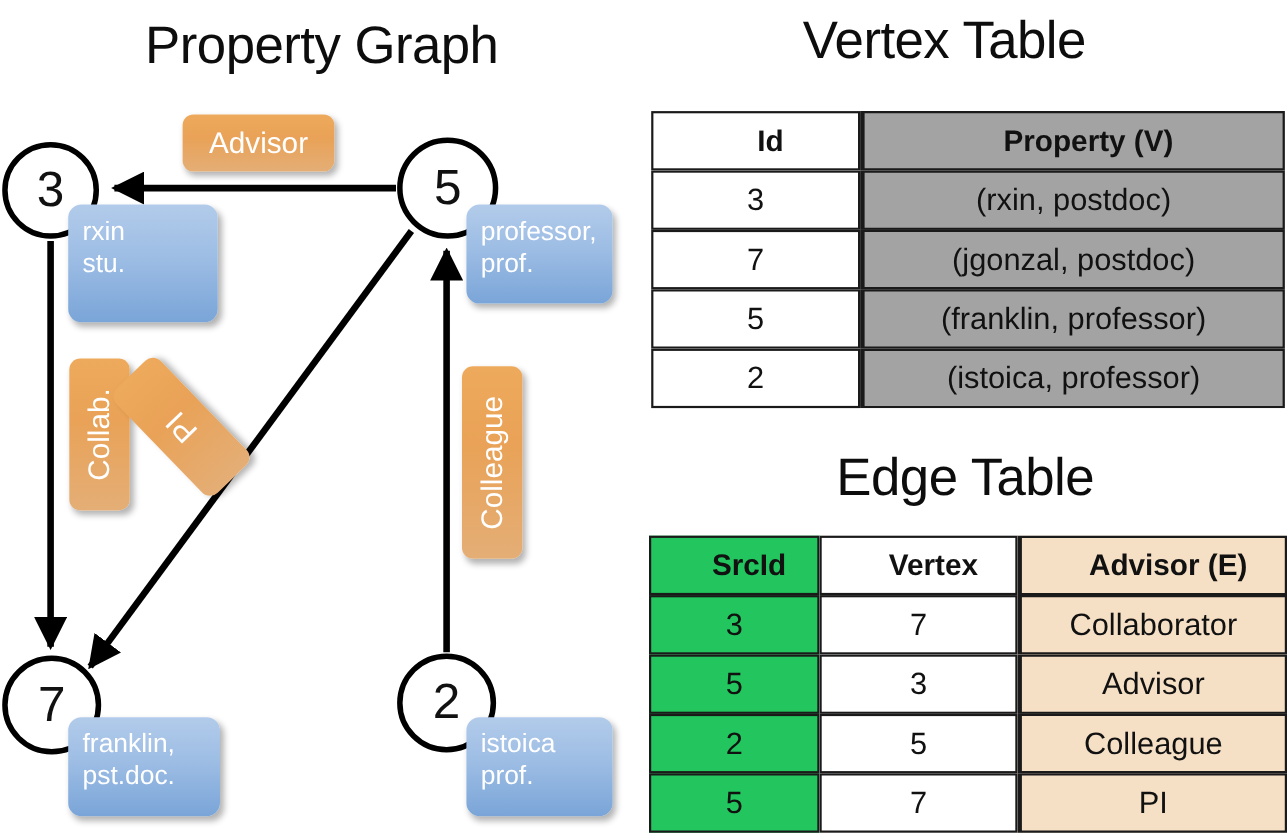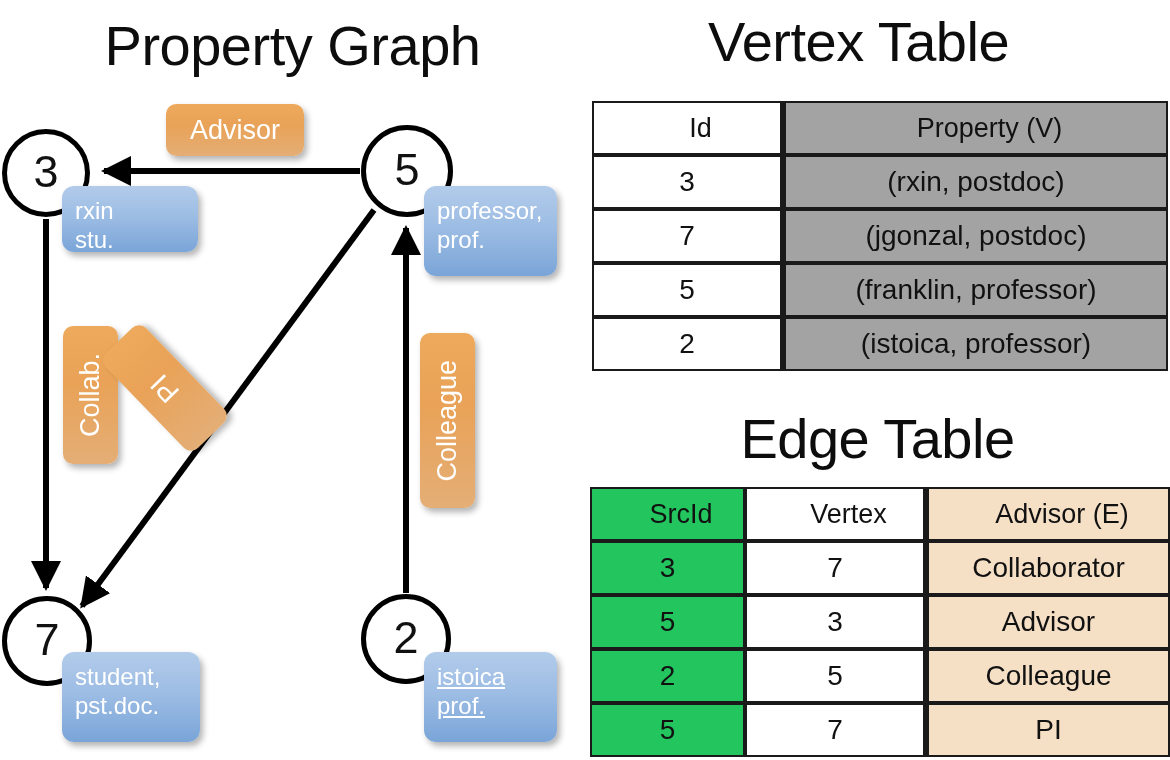--- a/index.html
+++ b/index.html
@@ -13,21 +13,21 @@
     position: relative;
     overflow: hidden;
     font-family: "Liberation Sans", sans-serif;
     color: #000;
   }
 
   
   .title {
     position: absolute;
     font-weight: 400;
-    font-size: 56px;
+    font-size: 48px;
     line-height: 1;
     letter-spacing: -0.5px;
     color: #0d0d0d;
     white-space: nowrap;
     text-align: center;
   }
   #title-property-graph { left: 0;   top: 18px;  width: 585px; }
   #title-vertex-table   { left: 566px; top: 14px;  width: 585px; }
   #title-edge-table     { left: 585px; top: 400px; width: 585px; margin-top: 11px; }
 
@@ -71,24 +71,24 @@
     border-radius: 12px;
     background: linear-gradient(to bottom, #b2cbea 0%, #9dbde4 45%, #7aa5d8 100%);
     box-shadow: 3px 4px 6px rgba(0,0,0,0.30);
     color: #ffffff;
     font-size: 24px;
     line-height: 1.22;
     padding: 10px 13px;
     box-sizing: border-box;
     z-index: 5;
   }
-  #box-rxin     { left: 62px;  top: 186px; width: 136px; height: 66px; }
+  #box-rxin     { left: 62px;  top: 186px; width: 136px; height: 107px; }
   #box-franklin { left: 424px; top: 186px; width: 133px; height: 90px; }
   #box-jgonzal  { left: 62px;  top: 652px; width: 138px; height: 90px; }
-  #box-istoica  { left: 424px; top: 652px; width: 133px; height: 90px; text-decoration: underline; }
+  #box-istoica  { left: 424px; top: 652px; width: 133px; height: 90px; }
 
   
   .edge-label {
     position: absolute;
     border-radius: 10px;
     background: linear-gradient(to bottom, #eeaa5c 0%, #e9a257 40%, #e4ae76 100%);
     box-shadow: 3px 4px 6px rgba(0,0,0,0.30);
     color: #ffffff;
     display: flex;
     align-items: center;
@@ -127,21 +127,21 @@
   .tbl td, .tbl th {
     border: 2px solid #1a1a1a;
     text-align: center;
     vertical-align: middle;
     font-weight: 400;
     font-size: 28px;
     color: #111;
     padding: 0;
     box-sizing: border-box;
   }
-  .tbl th { font-weight: normal; font-size: 27px; padding-left: 27px; }
+  .tbl th { font-weight: bold; font-size: 27px; padding-left: 27px; }
   .tbl .sep { border-left-width: 4px; }
 
   #vertex-table { left: 592px; top: 101px; width: 576px; }
   #vertex-table td, #vertex-table th { height: 54px; }
   #vertex-table .c-id   { width: 190px; background: #ffffff; }
   #vertex-table .c-prop { width: 386px; background: #a3a3a3; }
 
   #edge-table { left: 590px; top: 487px; width: 580px; }
   #edge-table td, #edge-table th { height: 54px; }
   #edge-table .c-src  { width: 155px; background: #22c55e; }
@@ -186,21 +186,21 @@
 
   <div class="prop-box" id="box-rxin">
     <div>rxin</div>
     <div>stu.</div>
   </div>
   <div class="prop-box" id="box-franklin">
     <div>professor,</div>
     <div>prof.</div>
   </div>
   <div class="prop-box" id="box-jgonzal">
-    <div>student,</div>
+    <div>franklin,</div>
     <div>pst.doc.</div>
   </div>
   <div class="prop-box" id="box-istoica">
     <div>istoica</div>
     <div>prof.</div>
   </div>
 
   <div class="edge-label" id="label-advisor">
     <span>Advisor</span>
   </div>

